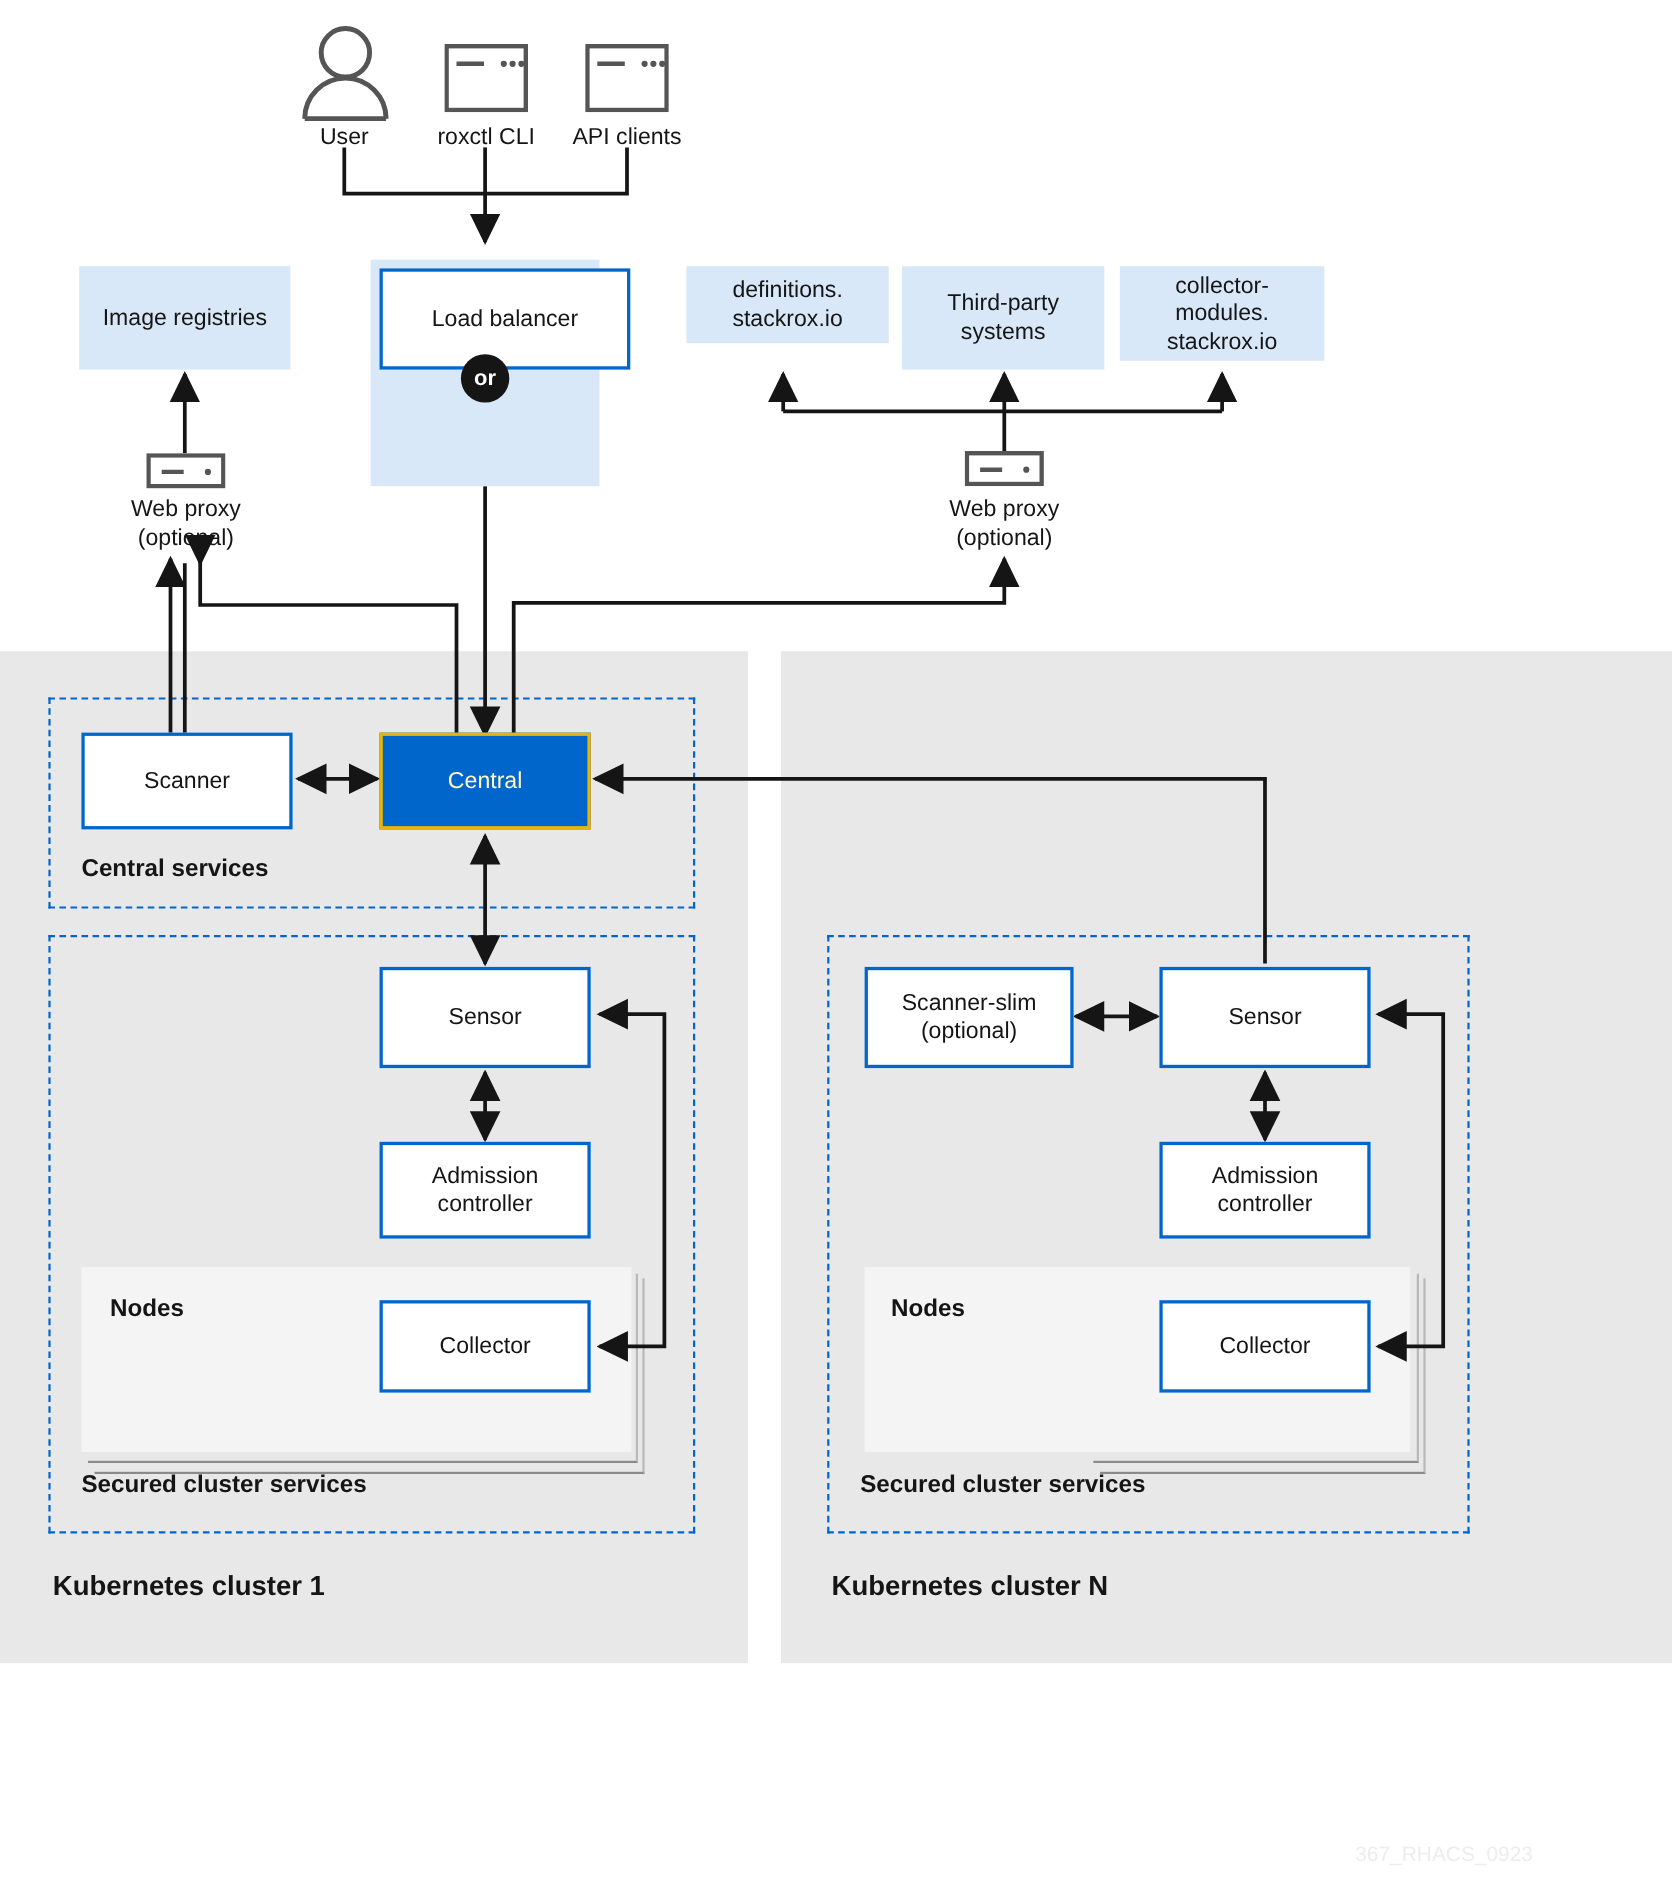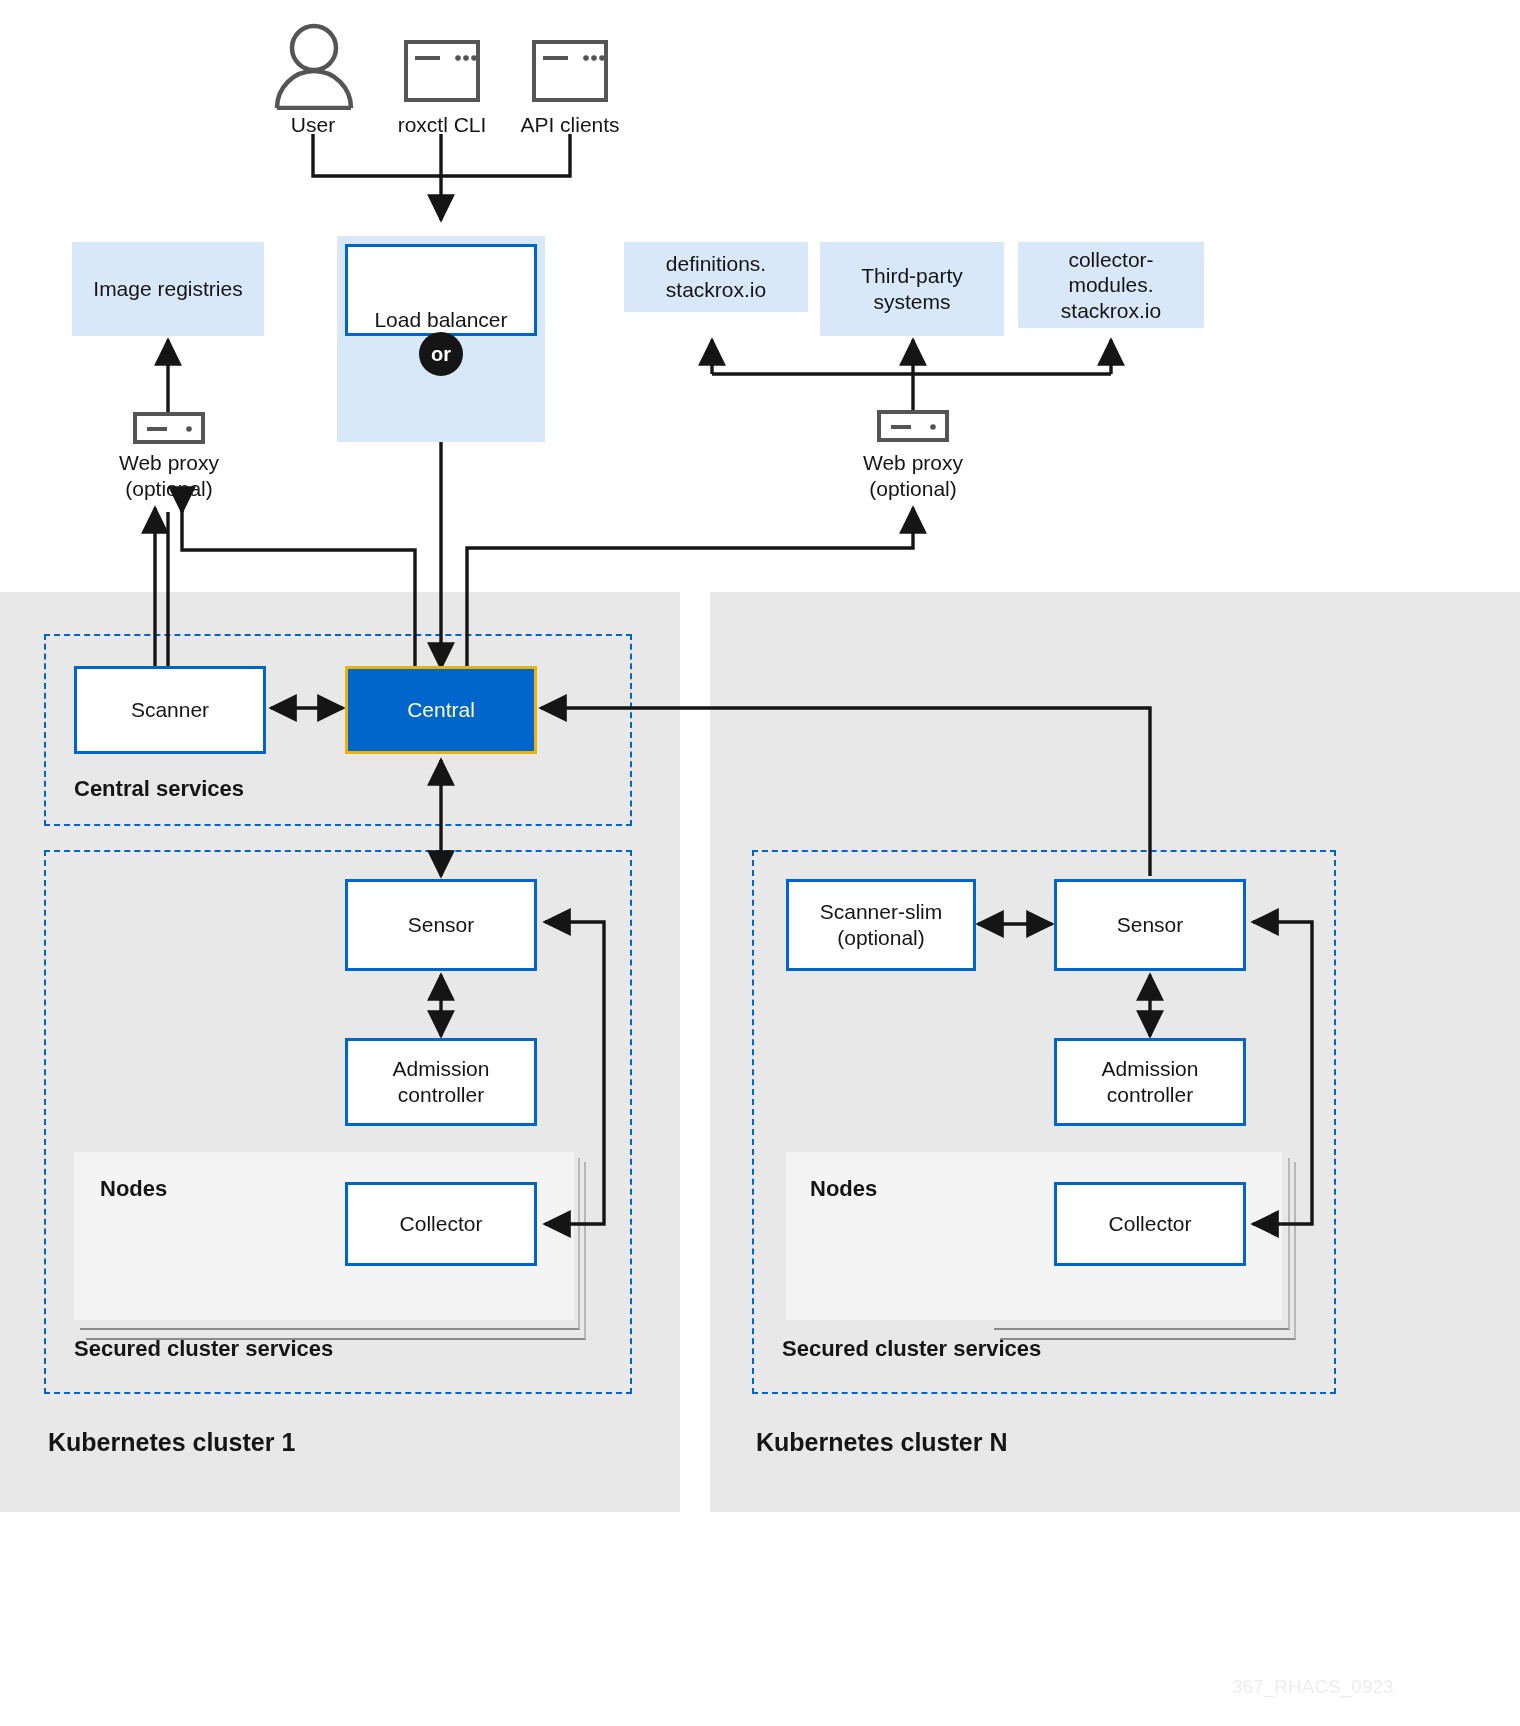--- a/index.html
+++ b/index.html
@@ -220,24 +220,24 @@
 
   <div class="label" style="left:253px; top:112px; width:120px;">User</div>
   <div class="label" style="left:372px; top:112px; width:140px;">roxctl CLI</div>
   <div class="label" style="left:500px; top:112px; width:140px;">API clients</div>
 
   <div class="node box-light" style="left:72px; top:242px; width:192px; height:94px;">
     <span style="padding:0 10px;">Image registries</span>
   </div>
 
   <div class="lb-wrapper" style="left:337px; top:236px; width:208px; height:206px;"></div>
-  <div class="node box-outline" style="left:345px; top:244px; width:192px; height:92px;align-items:flex-end;">
+  <div class="node box-outline" style="left:345px; top:244px; width:228px; height:92px;">
     <span style="max-width:140px;">Load balancer</span>
   </div>
-  <div class="or-badge" style="left:419px; top:332px;">or</div>
+  <div class="or-badge" style="left:419px; top:322px;">or</div>
 
   <div class="node box-light" style="left:624px; top:242px; width:184px; height:70px;">
     <div>
       <span class="sub">definitions.</span>
       <span class="sub">stackrox.io</span>
     </div>
   </div>
 
   <div class="node box-light" style="left:820px; top:242px; width:184px; height:94px;">
     <div>

